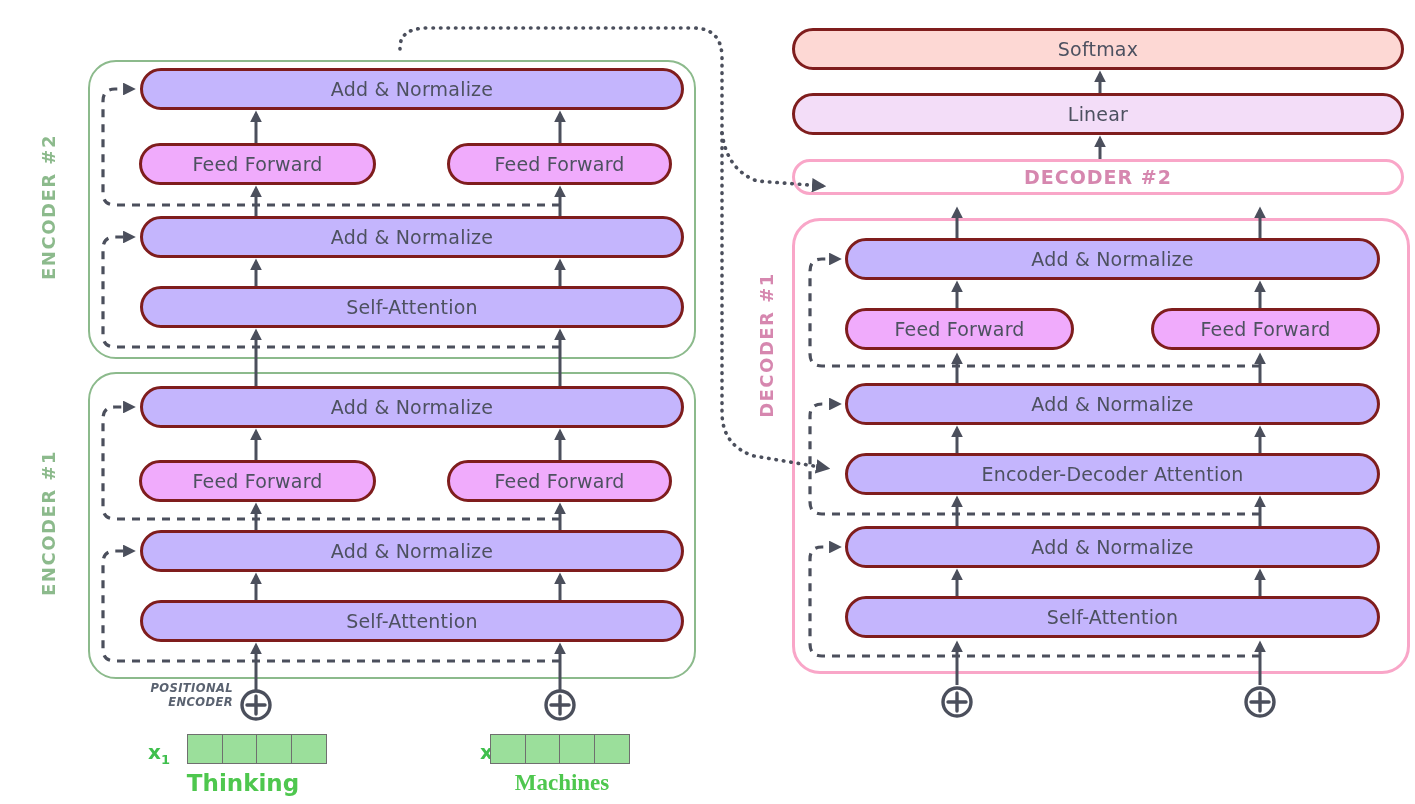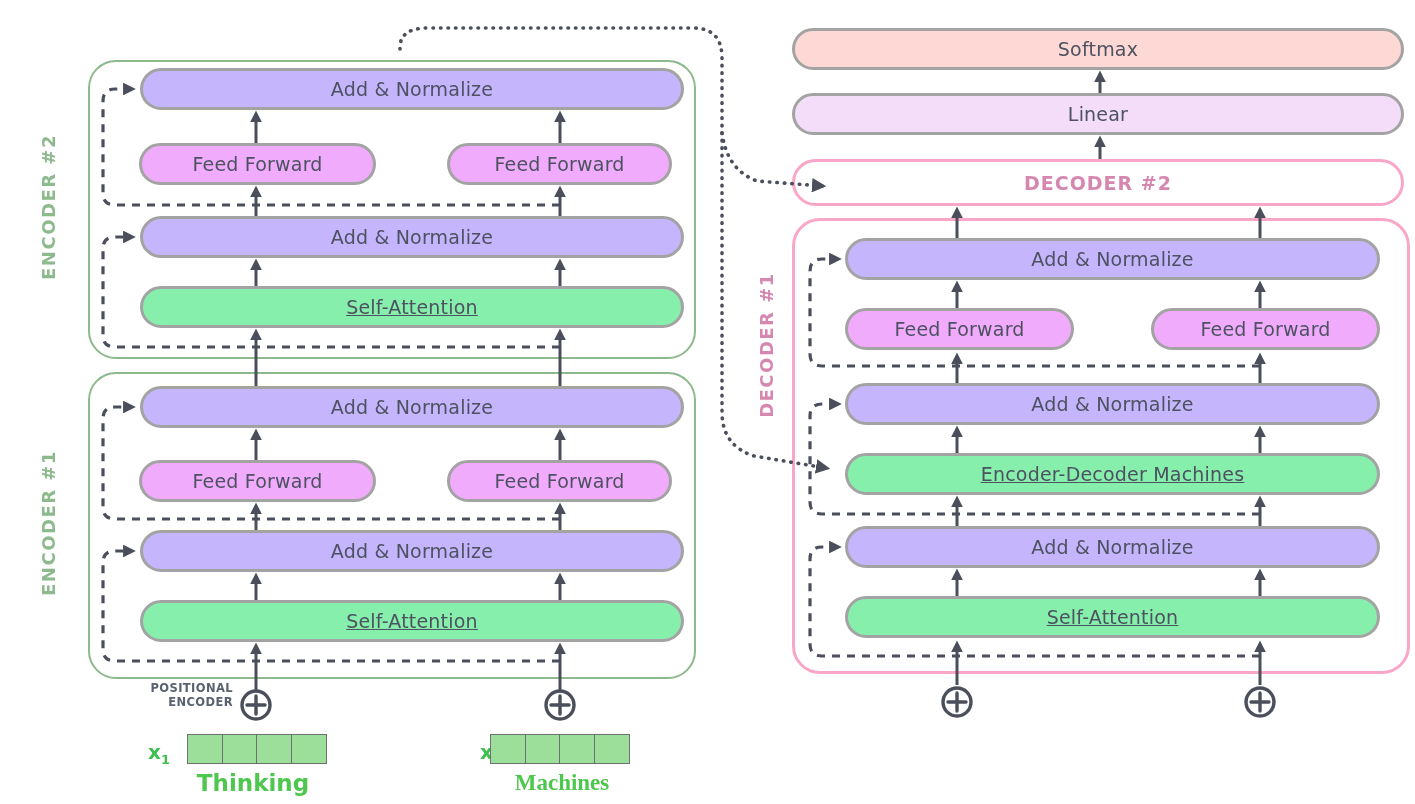--- a/index.html
+++ b/index.html
@@ -4,43 +4,43 @@
 <style>
   html,body{margin:0;padding:0;background:#ffffff;}
   #stage{
     position:relative;width:1415px;height:804px;background:#ffffff;overflow:hidden;
     font-family:"DejaVu Sans","Liberation Sans",sans-serif;color:#4d5160;
   }
   .container{position:absolute;border-radius:28px;background:transparent;}
   .enc-container{border:2.5px solid #8cba8c;}
   .dec-container{border:3px solid #f9a6c8;}
   .pill{
-    position:absolute;height:42px;border:3px solid #a3a3a3;border-radius:23px;
+    position:absolute;height:42px;border:3px solid #7f1d1d;border-radius:23px;
     display:flex;align-items:center;justify-content:center;
     font-size:19px;letter-spacing:0.2px;box-sizing:border-box;
   }
   .fill-green{background:#c4b5fd;}
   .fill-blue{background:#f0abfc;}
-  .fill-orange{background:#86efac;text-decoration:underline;}
+  .fill-orange{background:#c4b5fd;}
   .fill-red{background:#fdd8d4;}
   .fill-purple{background:#f3ddf8;}
   .dec2-box{
     position:absolute;border:3px solid #f9a6c8;border-radius:24px;background:#ffffff;
     display:flex;align-items:center;justify-content:center;
     font-size:19px;font-weight:bold;color:#d687af;letter-spacing:1px;box-sizing:border-box;
   }
   .side-label{
     position:absolute;font-size:18px;font-weight:bold;letter-spacing:1.5px;
     white-space:nowrap;transform:translate(-50%,-50%) rotate(-90deg);
   }
   .enc-label{color:#8cba8c;}
   .dec-label{color:#d687af;}
   .pos-label{
     position:absolute;text-align:right;font-size:11.5px;font-weight:bold;
-    color:#5a6270;line-height:14px;letter-spacing:0.4px;
+    color:#5a6270;line-height:14px;letter-spacing:0.4px;font-style:italic;
   }
   .embed-var{
     position:absolute;font-size:20px;font-weight:bold;color:#3fbf4d;
   }
   .embed-var sub{font-size:13px;}
   .embed-cells{position:absolute;display:flex;}
   .embed-cell{
     width:36px;height:30px;background:#9bdf9b;border:1.5px solid #6f6f6f;
     margin-left:-1.5px;box-sizing:border-box;
   }
@@ -92,41 +92,41 @@
   <div class="pill fill-orange" style="left:140px;top:600px;width:544px;">
     <span>Self-Attention</span>
   </div>
 
   <div class="pill fill-red" style="left:792px;top:28px;width:612px;">
     <span>Softmax</span>
   </div>
   <div class="pill fill-purple" style="left:792px;top:93px;width:612px;align-items:center;">
     <span>Linear</span>
   </div>
-  <div class="dec2-box" style="left:792px;top:159px;width:612px;height:47px;">
+  <div class="dec2-box" style="left:792px;top:159px;width:612px;height:36px;">
     <span>DECODER #2</span>
   </div>
 
   <div class="container dec-container" style="left:792px;top:218px;width:612px;height:450px;"></div>
   <div class="side-label dec-label" style="left:766px;top:345px;">DECODER #1</div>
 
   <div class="pill fill-green" style="left:845px;top:238px;width:535px;">
     <span>Add &amp; Normalize</span>
   </div>
   <div class="pill fill-blue" style="left:845px;top:308px;width:229px;">
     <span>Feed Forward</span>
   </div>
   <div class="pill fill-blue" style="left:1151px;top:308px;width:229px;">
     <span>Feed Forward</span>
   </div>
   <div class="pill fill-green" style="left:845px;top:383px;width:535px;">
     <span>Add &amp; Normalize</span>
   </div>
   <div class="pill fill-orange" style="left:845px;top:453px;width:535px;">
-    <span>Encoder-Decoder Machines</span>
+    <span>Encoder-Decoder Attention</span>
   </div>
   <div class="pill fill-green" style="left:845px;top:526px;width:535px;">
     <span>Add &amp; Normalize</span>
   </div>
   <div class="pill fill-orange" style="left:845px;top:596px;width:535px;">
     <span>Self-Attention</span>
   </div>
 
   <div class="pos-label" style="left:100px;top:681px;width:133px;">
     <div>POSITIONAL</div>
@@ -135,21 +135,21 @@
 
   <div class="embed-var" style="left:148px;top:740px;">
     <span>x</span><sub>1</sub>
   </div>
   <div class="embed-cells" style="left:187px;top:734px;">
     <div class="embed-cell"></div>
     <div class="embed-cell"></div>
     <div class="embed-cell"></div>
     <div class="embed-cell"></div>
   </div>
-  <div class="input-word" style="left:180px;top:770px;">Thinking</div>
+  <div class="input-word" style="left:170px;top:770px;">Thinking</div>
 
   <div class="embed-var" style="left:480px;top:740px;">
     <span>x</span><sub>2</sub>
   </div>
   <div class="embed-cells" style="left:490px;top:734px;">
     <div class="embed-cell"></div>
     <div class="embed-cell"></div>
     <div class="embed-cell"></div>
     <div class="embed-cell"></div>
   </div>

